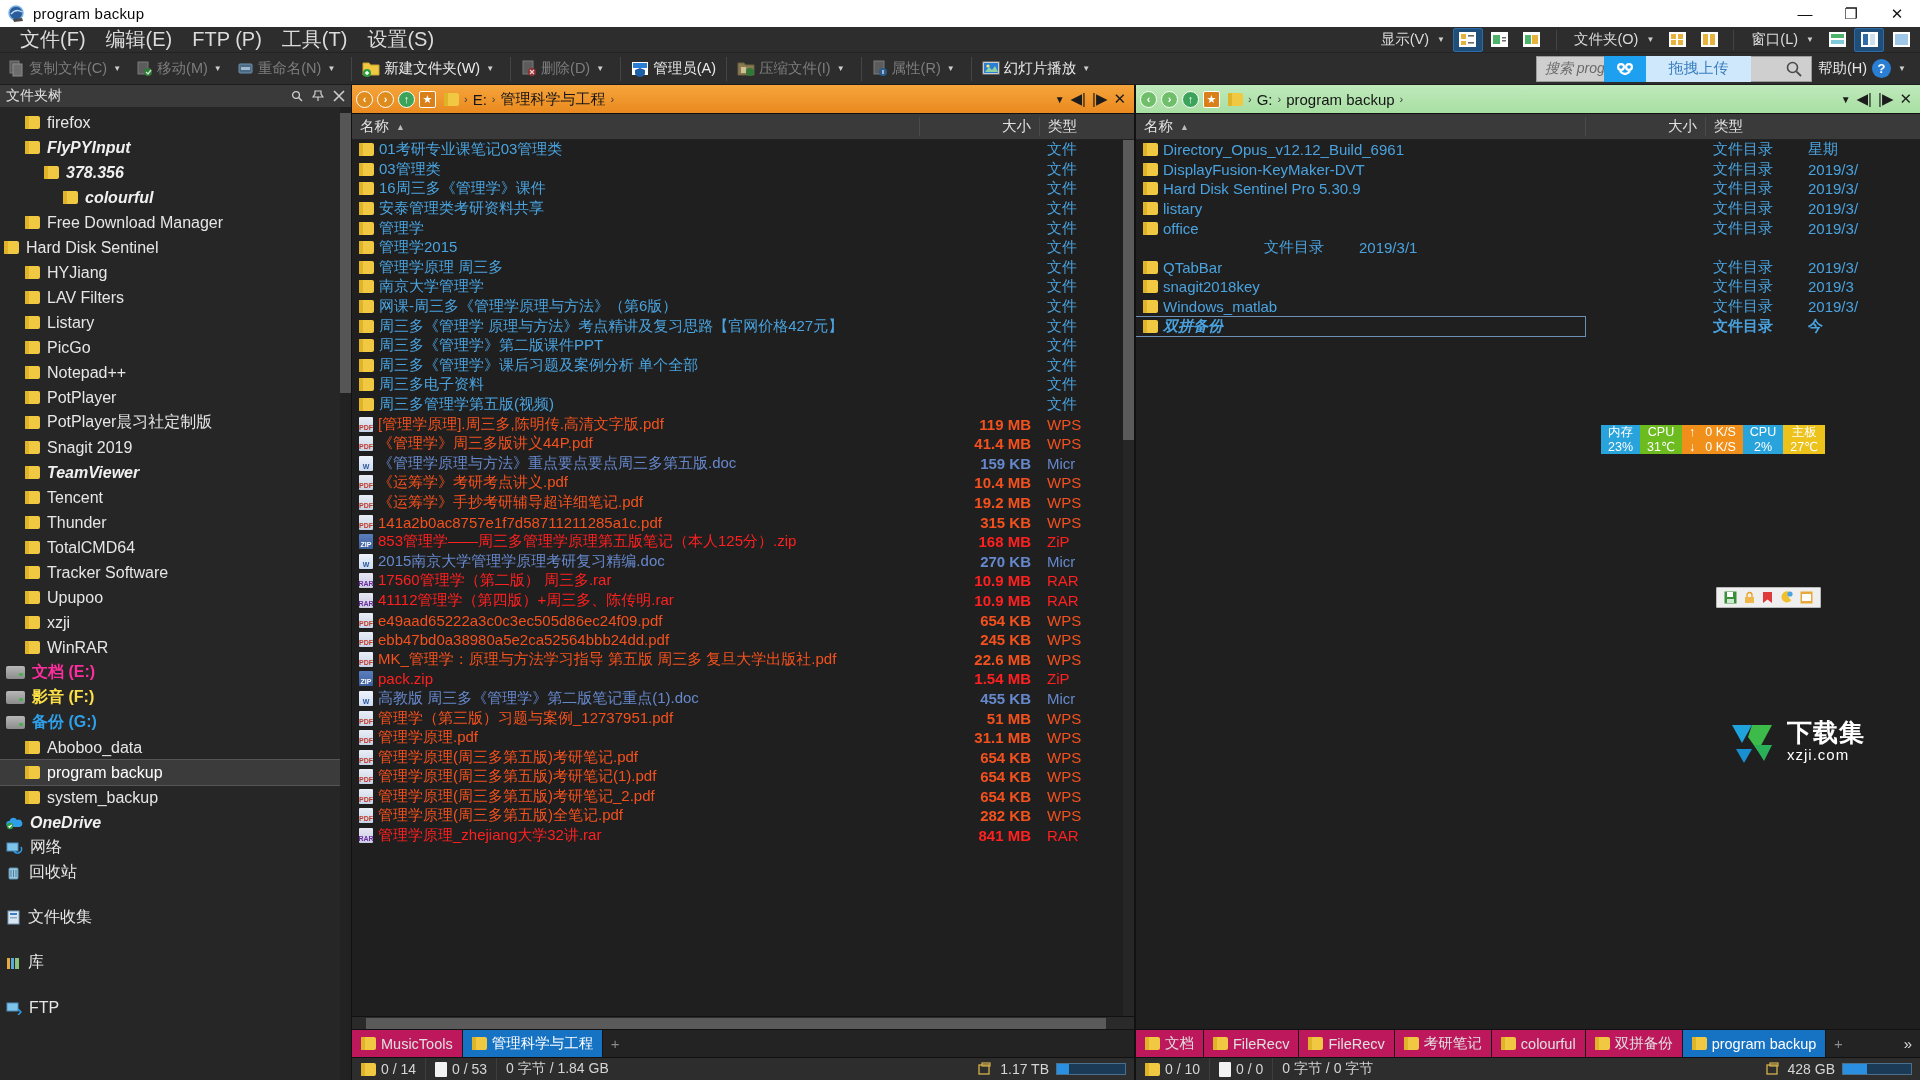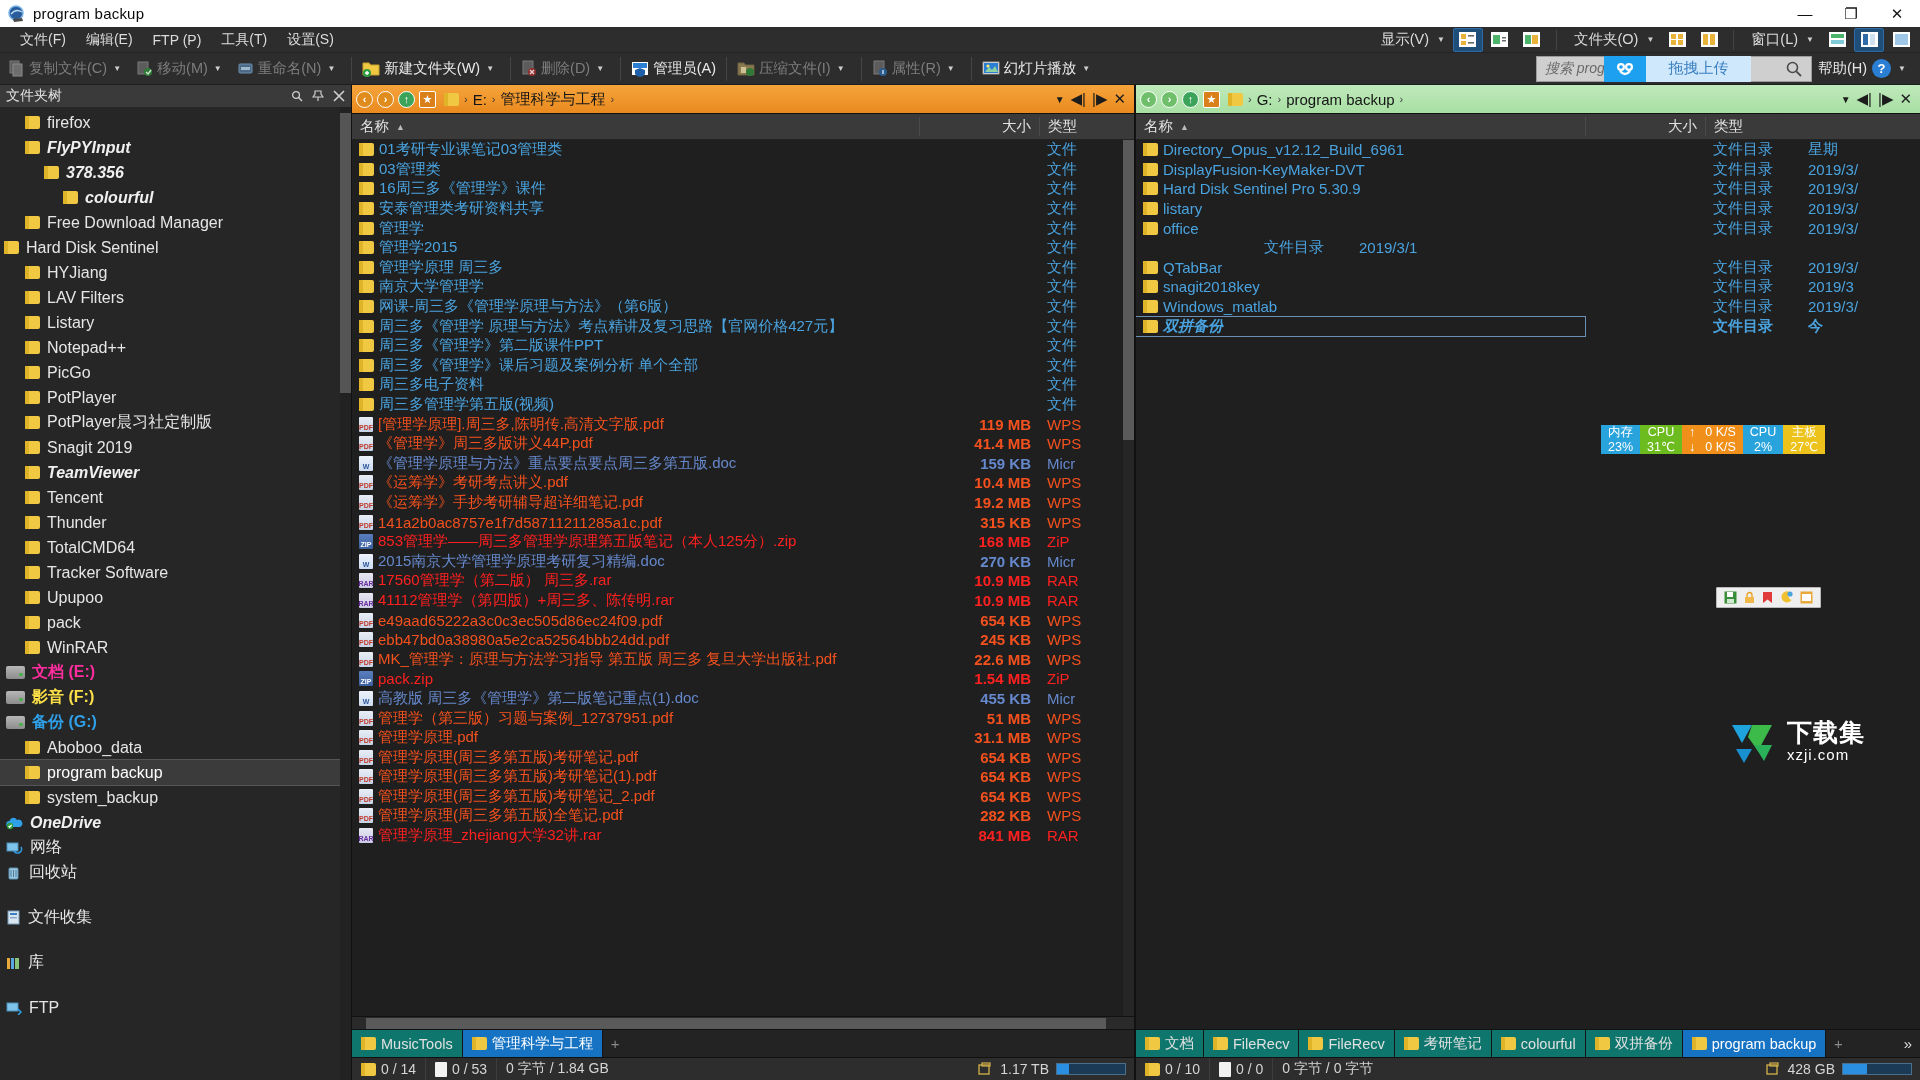--- a/index.html
+++ b/index.html
@@ -11,21 +11,21 @@
   }
   
   .titlebar{height:27px;background:#ffffff;display:flex;align-items:center;padding:0 0 0 8px;}
   .titlebar .tb-icon{width:18px;height:18px;margin-right:7px;flex:0 0 auto;}
   .titlebar .tb-text{color:#0a0a0a;font-size:15px;letter-spacing:.2px;}
   .titlebar .tb-spacer{flex:1 1 auto;}
   .wbtn{width:46px;height:27px;display:flex;align-items:center;justify-content:center;color:#111;font-size:15px;}
   
   .menubar{height:26px;background:#2d2d2d;display:flex;align-items:center;padding-left:10px;
            border-bottom:1px solid #232323;}
-  .menubar .mi{padding:3px 10px;color:#dcdcdc;font-size:14px;text-align:right;}
+  .menubar .mi{padding:3px 10px;color:#dcdcdc;font-size:20px;text-align:right;}
   .menubar .right{margin-left:auto;display:flex;align-items:center;gap:2px;padding-right:4px;}
   .viewbtn{width:30px;height:24px;display:flex;align-items:center;justify-content:center;
            border:1px solid transparent;border-radius:2px;}
   .viewbtn.on{background:#1f4e79;border-color:#2d6ca8;}
   .sep{width:1px;height:20px;background:#444;margin:0 7px;}
   .menu-label{font-size:14.5px;color:#dcdcdc;padding:3px 4px 3px 8px;}
   .caret{font-size:8px;color:#cfcfcf;margin:0 6px 0 2px;}
   
   .toolbar{height:32px;background:#2d2d2d;display:flex;align-items:center;
            border-bottom:1px solid #1d1d1d;padding-left:4px;}
@@ -94,21 +94,21 @@
   .ic-doc{background:linear-gradient(#eef3fb,#ccdcf2);color:#2a5699;}
   .ic-zip{background:linear-gradient(#5b7fbe,#3c5f9e);color:#fff;}
   .ic-rar{background:linear-gradient(#e7e7f3,#c9c9e2);color:#6b2fa0;}
   .hscroll{height:13px;background:#2a2a2a;border-top:1px solid #111;display:flex;align-items:center;}
   .hscroll .hthumb{height:11px;background:#5a5a5a;margin-left:14px;}
   .vbar{position:absolute;right:0;top:0;width:11px;height:100%;background:#262626;}
   .vthumb{position:absolute;right:0;width:11px;background:#5a5a5a;}
   
   .tabsrow{height:28px;background:#232323;display:flex;align-items:stretch;border-top:1px solid #111;}
   .ftab{display:flex;align-items:center;gap:5px;padding:0 9px;font-size:14.5px;color:#e0e0e0;
-        border-right:1px solid #151515;background:#0f766e;}
+        border-right:1px solid #151515;background:#be185d;}
   .ftab.active{background:#1673c4;color:#fff;}
   .ftab-plus{width:24px;display:flex;align-items:center;justify-content:center;color:#8a8a8a;font-size:15px;}
   .statusrow{height:23px;background:#2d2d2d;display:flex;align-items:center;font-size:14px;color:#d5d5d5;
              border-top:1px solid #111;}
   .st-seg{display:flex;align-items:center;gap:5px;padding:0 9px;border-right:1px solid #3d3d3d;height:100%;}
   .st-right{margin-left:auto;display:flex;align-items:center;gap:7px;padding-right:8px;}
   .freebar{width:70px;height:12px;background:#1b3a55;border:1px solid #4a6f8c;position:relative;}
   .freebar i{position:absolute;left:0;top:0;bottom:0;background:#2a8fe0;display:block;}
   .docicon{width:12px;height:15px;background:#f2f2f2;border-radius:1px;}
   
@@ -381,28 +381,28 @@
         <div class="tnode" style="padding-left: 25px;">
           <span class="folder"></span>
           <span class="tlabel" style="color:#e6e6e6;font-weight:normal;font-style:normal">LAV Filters</span>
         </div>
         <div class="tnode" style="padding-left: 25px;">
           <span class="folder"></span>
           <span class="tlabel" style="color:#e6e6e6;font-weight:normal;font-style:normal">Listary</span>
         </div>
         <div class="tnode" style="padding-left: 25px;">
           <span class="folder"></span>
+          <span class="tlabel" style="color:#e6e6e6;font-weight:normal;font-style:normal">PicGo</span>
+        </div>
+        <div class="tnode" style="padding-left: 25px;">
+          <span class="folder"></span>
           <span class="tlabel" style="color:#e6e6e6;font-weight:normal;font-style:normal">Notepad++</span>
         </div>
         <div class="tnode" style="padding-left: 25px;">
           <span class="folder"></span>
-          <span class="tlabel" style="color:#e6e6e6;font-weight:normal;font-style:normal">PicGo</span>
-        </div>
-        <div class="tnode" style="padding-left: 25px;">
-          <span class="folder"></span>
           <span class="tlabel" style="color:#e6e6e6;font-weight:normal;font-style:normal">PotPlayer</span>
         </div>
         <div class="tnode" style="padding-left: 25px;">
           <span class="folder"></span>
           <span class="tlabel" style="color:#e6e6e6;font-weight:normal;font-style:normal">PotPlayer晨习社定制版</span>
         </div>
         <div class="tnode" style="padding-left: 25px;">
           <span class="folder"></span>
           <span class="tlabel" style="color:#e6e6e6;font-weight:normal;font-style:normal">Snagit 2019</span>
         </div>
@@ -425,21 +425,21 @@
         <div class="tnode" style="padding-left: 25px;">
           <span class="folder"></span>
           <span class="tlabel" style="color:#e6e6e6;font-weight:normal;font-style:normal">Tracker Software</span>
         </div>
         <div class="tnode" style="padding-left: 25px;">
           <span class="folder"></span>
           <span class="tlabel" style="color:#e6e6e6;font-weight:normal;font-style:normal">Upupoo</span>
         </div>
         <div class="tnode" style="padding-left: 25px;">
           <span class="folder"></span>
-          <span class="tlabel" style="color:#e6e6e6;font-weight:normal;font-style:normal">pack</span>
+          <span class="tlabel" style="color:#e6e6e6;font-weight:normal;font-style:normal">xzji</span>
         </div>
         <div class="tnode" style="padding-left: 25px;">
           <span class="folder"></span>
           <span class="tlabel" style="color:#e6e6e6;font-weight:normal;font-style:normal">WinRAR</span>
         </div>
         <div class="tnode" style="padding-left: 6px;">
           <span class="drive"></span>
           <span class="tlabel" style="color:#ff2d9e;font-weight:bold;font-style:normal">文档 (E:)</span>
         </div>
         <div class="tnode" style="padding-left: 6px;">

